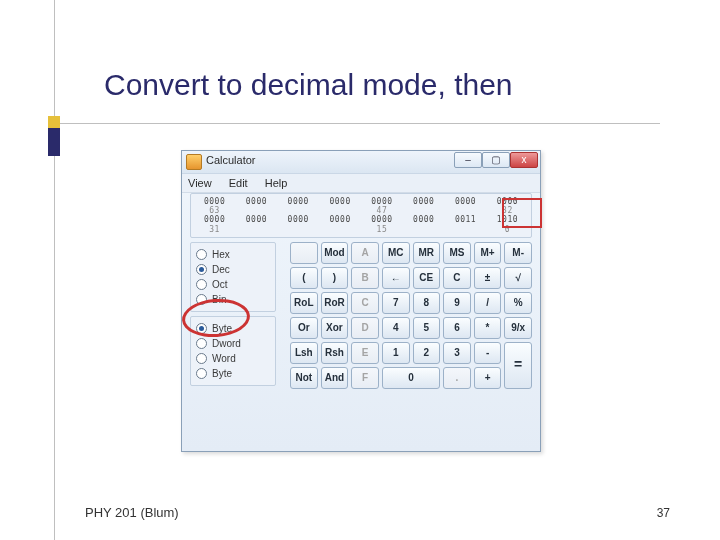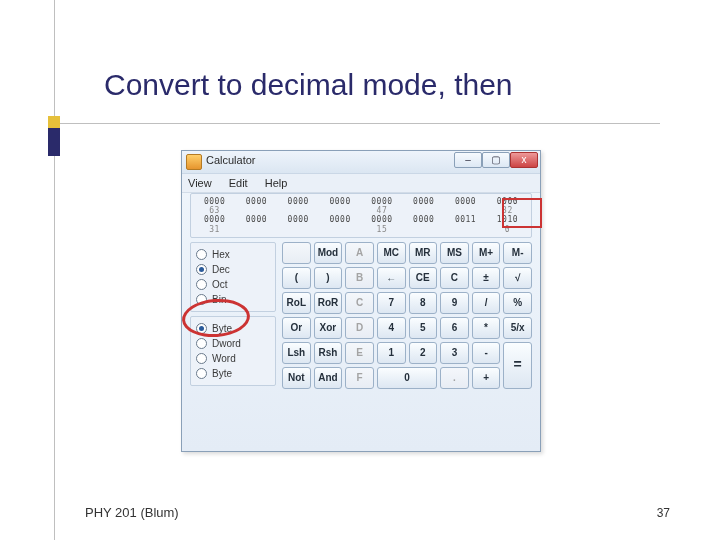--- a/index.html
+++ b/index.html
@@ -152,21 +152,21 @@
     padding:3px 4px;
     line-height:1.15;
   }
   .bitrow { display:flex; justify-content:space-between; }
   .bitcell { width:11.8%; text-align:center; white-space:nowrap; letter-spacing:0.5px;}
   .bitidx { color:#888; }
 
   .mainarea {
     margin:0 8px 6px 8px;
     display:flex;
-    gap:6px;
+    gap:14px;
   }
   .left-col {
     width:86px;
     display:flex; flex-direction:column; gap:4px;
   }
   .radiogroup {
     border:1px solid #c2d0e0;
     background:#edf2f9;
     border-radius:2px;
     padding:4px 5px;
@@ -371,21 +371,21 @@
         <div class="btn">/</div>
         <div class="btn">%</div>
 
         <div class="btn">Or</div>
         <div class="btn">Xor</div>
         <div class="btn hex dim">D</div>
         <div class="btn">4</div>
         <div class="btn">5</div>
         <div class="btn">6</div>
         <div class="btn">*</div>
-        <div class="btn">5/x</div>
+        <div class="btn">9/x</div>
 
         <div class="btn">Lsh</div>
         <div class="btn">Rsh</div>
         <div class="btn hex dim">E</div>
         <div class="btn">1</div>
         <div class="btn">2</div>
         <div class="btn">3</div>
         <div class="btn">-</div>
         <div class="btn tall2">=</div>
 

